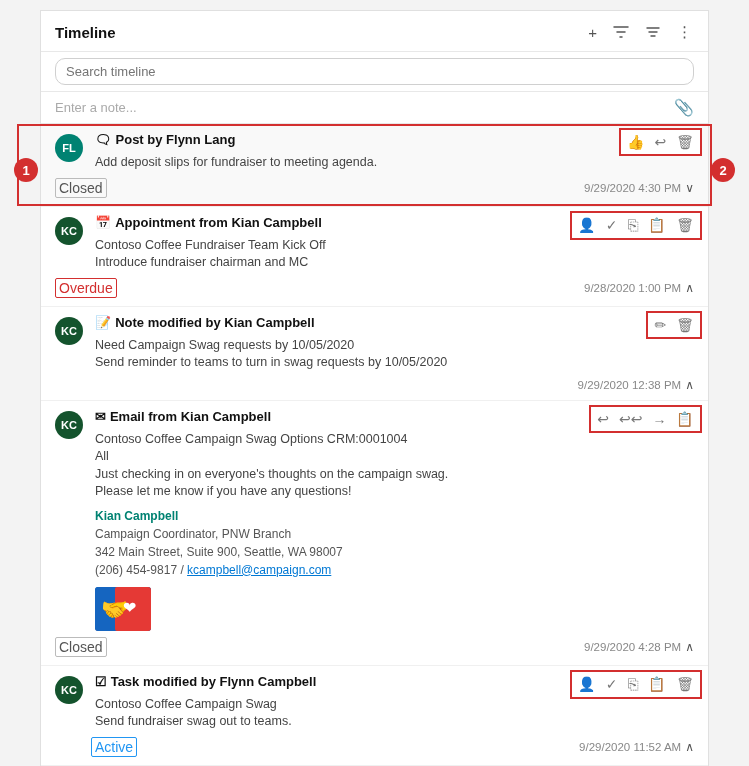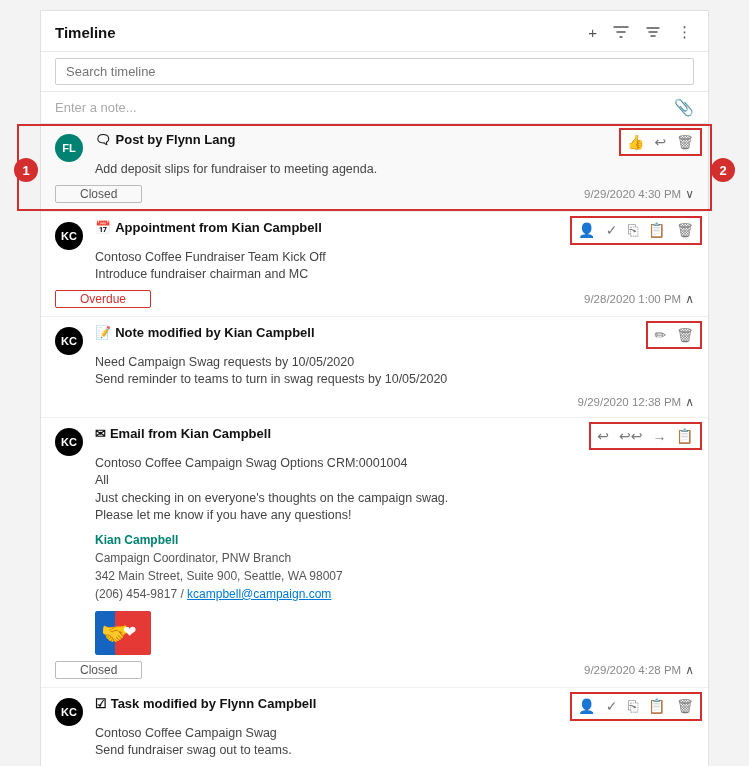--- a/index.html
+++ b/index.html
@@ -68,21 +68,21 @@
       display: flex;
       align-items: center;
     }
     .search-bar {
       padding: 6px 14px;
       border-bottom: 1px solid #e8e8e8;
     }
     .search-input {
       width: 100%;
       border: 1px solid #d0d0d0;
-      border-radius: 2px;
+      border-radius: 10px;
       padding: 5px 10px;
       font-size: 13px;
       color: #555;
       outline: none;
     }
     .note-bar {
       padding: 6px 14px;
       display: flex;
       align-items: center;
       justify-content: space-between;
@@ -124,35 +124,35 @@
       display: flex;
       align-items: center;
       justify-content: center;
       font-size: 11px;
       font-weight: 600;
       color: white;
       flex-shrink: 0;
       margin-top: 2px;
     }
     .avatar-fl { background: #008272; }
-    .avatar-kc { background: #000000; }
+    .avatar-kc { background: #14532d; }
 
     .item-content { flex: 1; }
     .item-title {
       font-size: 13px;
       font-weight: 600;
       color: #111;
       display: flex;
       align-items: center;
       gap: 4px;
     }
     .item-body {
       font-size: 12.5px;
       color: #444;
-      margin-top: 14px;
+      margin-top: 7px;
       line-height: 1.4;
     }
     .action-btn {
       color: #777;
       font-size: 14px;
       cursor: pointer;
       background: none;
       border: none;
       padding: 2px;
     }
@@ -160,22 +160,22 @@
     .item-footer {
       display: flex;
       align-items: center;
       justify-content: space-between;
       margin-top: 4px;
     }
     .badge {
       display: inline-block;
       border: 1px solid #bbb;
       border-radius: 2px;
-      padding: 1px 24px;
-      font-size: 12px;
+      padding: 1px 3px;
+      font-size: 14px;
       color: #555;
     }
     .badge-overdue {
       border-color: #d32f2f;
       color: #d32f2f;
     }
     .badge-active {
       border: 1px solid #2196f3;
       color: #2196f3;
       margin-left: 36px;

